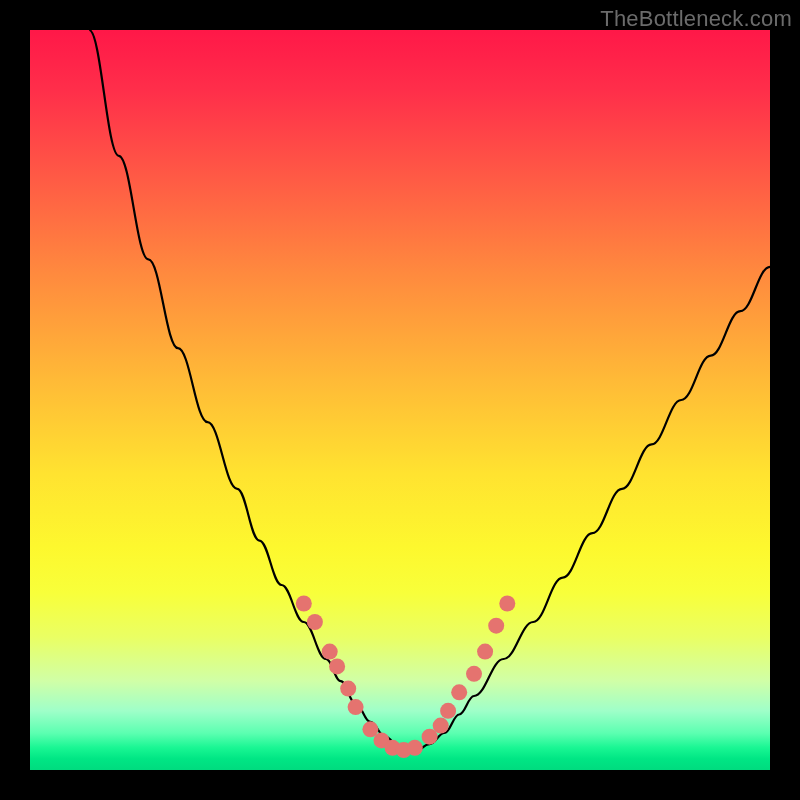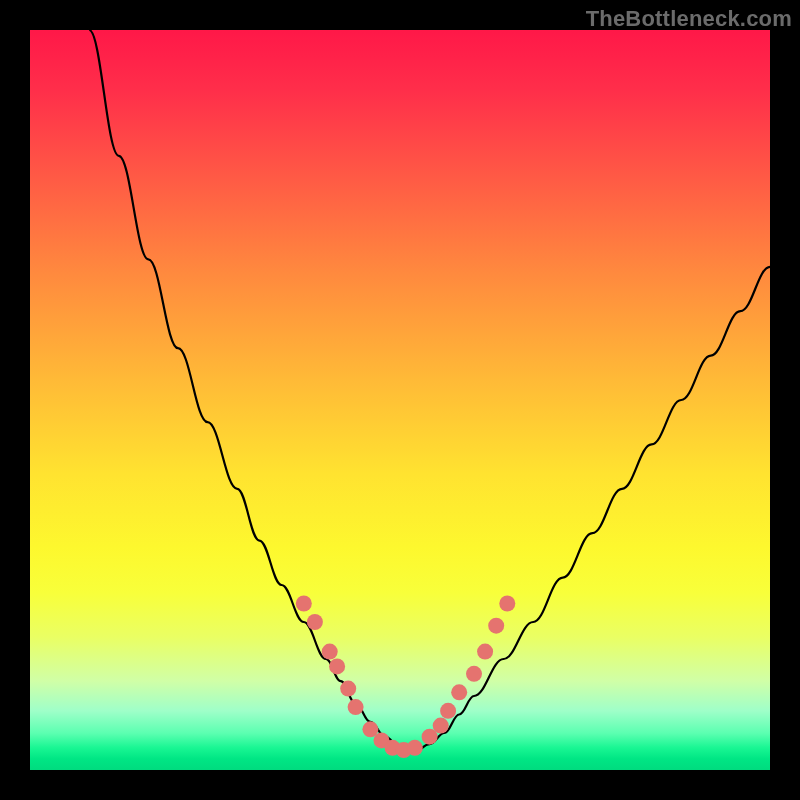--- a/index.html
+++ b/index.html
@@ -50,21 +50,21 @@
       #00e684 98.5%,
       #00db7f 100%
     );
   }
   .watermark {
     position: absolute;
     top: 6px;
     right: 8px;
     color: #6b6b6b;
     font-size: 22px;
-    font-weight: 700;
+    font-weight: 400;
     letter-spacing: 0.2px;
   }
   svg.curve {
     position: absolute;
     top: 0;
     left: 0;
     width: 100%;
     height: 100%;
   }
 </style>

